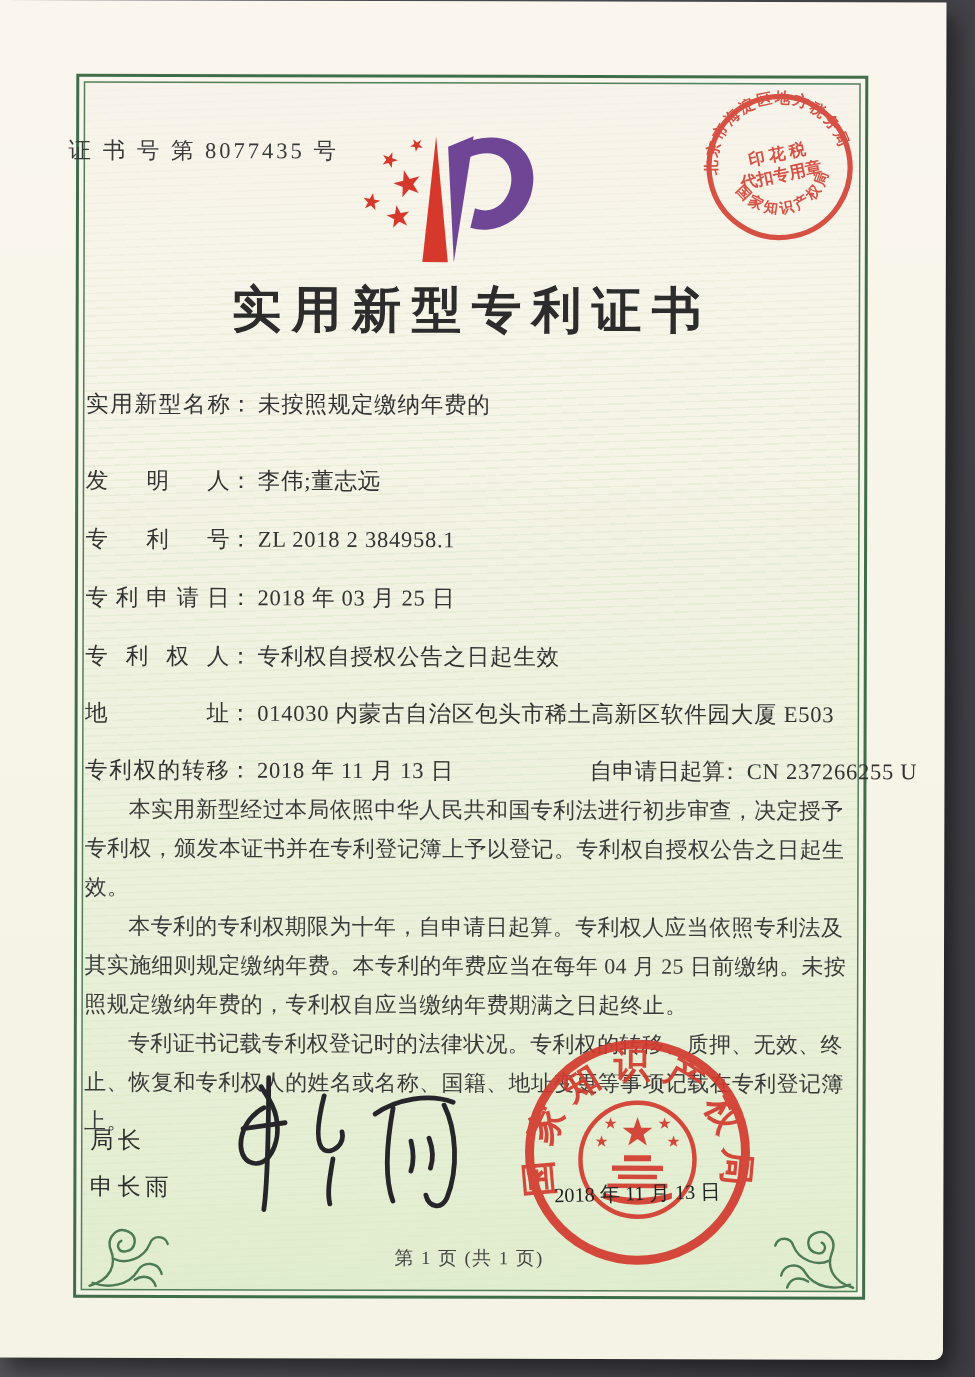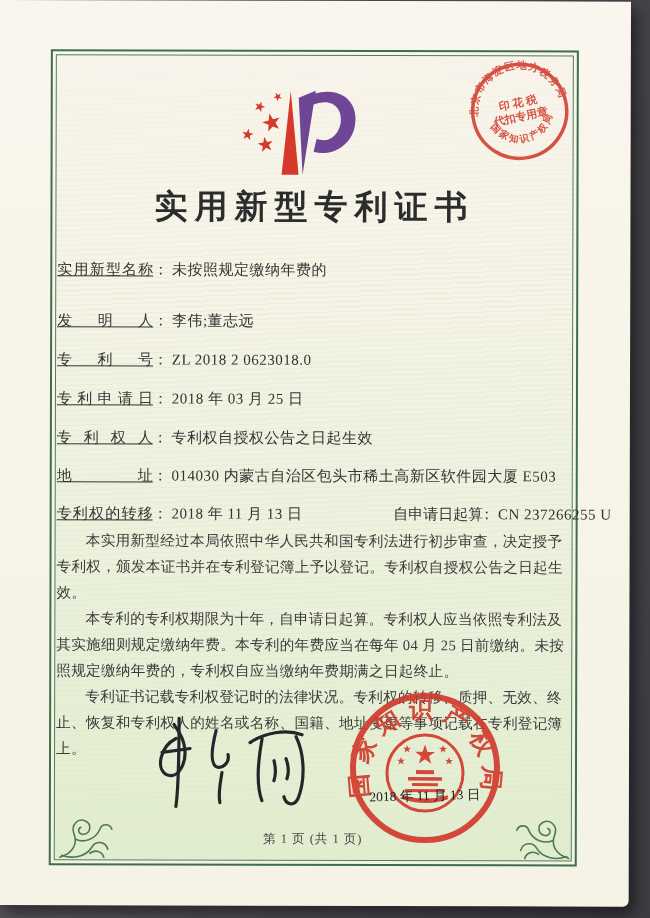--- a/index.html
+++ b/index.html
@@ -25,21 +25,21 @@
       linear-gradient(180deg, rgba(248,243,234,.85) 0%, rgba(240,242,224,.35) 30%, rgba(228,238,211,.55) 62%, rgba(222,236,203,.85) 100%),
       repeating-linear-gradient(178deg, rgba(140,180,120,.16) 0 1px, rgba(255,255,255,0) 1px 5px);
   }
   .cert-no { position:absolute; left:46px; top:91px; font-size:15px; color:#3a3a3a; letter-spacing:2px; }
   .title {
     position:absolute; left:56px; top:184px; width:518px; text-align:center;
     font-size:33px; font-weight:bold; letter-spacing:7px; color:#2c2c2c;
   }
   .logo { position:absolute; left:238px; top:84px; }
   .row { position:absolute; left:58px; width:505px; font-size:15px; color:#333; white-space:nowrap; }
-  .lbl { display:inline-block; width:96px; text-align:justify; text-align-last:justify; vertical-align:bottom;text-decoration:underline; }
+  .lbl { display:inline-block; width:96px; text-align:justify; text-align-last:justify; vertical-align:bottom; }
   .lbl2 { display:inline-block; width:86px; text-align:justify; text-align-last:justify; vertical-align:bottom; }
   .val { letter-spacing:.5px; }
   .val-wide { display:inline-block; width:218px; }
   .paras { position:absolute; left:58px; top:528px; width:512px; font-size:14.6px; line-height:1.78; color:#3a3a3a; }
   .paras p { text-indent:2em; letter-spacing:.3px; }
   .officer { position:absolute; left:62px; top:745px; font-size:15.5px; color:#2e2e2e; line-height:2.0; letter-spacing:3px; }
   .signature { position:absolute; left:148px; top:712px; }
   .seal { position:absolute; left:348px; top:688px; opacity:.92; }
   .seal-date { position:absolute; left:348px; top:786px; width:158px; text-align:center; font-size:13.5px; color:#222; transform:rotate(-1.5deg); }
   .footer { position:absolute; left:56px; top:830px; width:518px; text-align:center; font-size:12.5px; color:#444; letter-spacing:1px; }
@@ -65,20 +65,21 @@
   </svg>
   <svg class="flourish br" width="62" height="58" viewBox="0 0 62 58">
     <g fill="none" stroke="#4c7a54" stroke-width="1.6" stroke-linecap="round">
       <path d="M4,54 C18,50 22,40 18,30 C15,22 22,14 30,18 C36,21 35,30 28,31 C23,32 21,26 25,24"></path>
       <path d="M6,52 C16,56 30,54 36,44 C40,37 50,38 52,46"></path>
       <path d="M20,36 C28,40 40,36 44,26 C46,20 54,20 56,26"></path>
       <path d="M34,50 C40,46 46,48 48,54"></path>
     </g>
   </svg>
 
+  <div class="cert-no">证 书 号 第 8077435 号</div>
 
   <svg class="logo" width="132" height="102" viewBox="0 0 132 102">
     <polygon points="53,6 61,90 44,90" fill="#d6392c"></polygon>
     <polygon points="65,90 61,13 78,6" fill="#6f4595"></polygon>
     <path d="M76,9 C106,0 122,20 117,42 C113,62 92,72 76,67 L79,54 C91,59 101,50 103,38 C105,23 94,12 75,20 Z" fill="#6f4595"></path>
     <g fill="#d6392c">
       <polygon points="0,-10 2.35,-3.09 9.51,-3.09 3.8,1.18 5.88,8.09 0,4 -5.88,8.09 -3.8,1.18 -9.51,-3.09 -2.35,-3.09" transform="translate(34,38) scale(0.95) rotate(-15)"></polygon>
       <polygon points="0,-10 2.35,-3.09 9.51,-3.09 3.8,1.18 5.88,8.09 0,4 -5.88,8.09 -3.8,1.18 -9.51,-3.09 -2.35,-3.09" transform="translate(22,22) scale(0.55) rotate(20)"></polygon>
       <polygon points="0,-10 2.35,-3.09 9.51,-3.09 3.8,1.18 5.88,8.09 0,4 -5.88,8.09 -3.8,1.18 -9.51,-3.09 -2.35,-3.09" transform="translate(40,12) scale(0.45) rotate(-30)"></polygon>
       <polygon points="0,-10 2.35,-3.09 9.51,-3.09 3.8,1.18 5.88,8.09 0,4 -5.88,8.09 -3.8,1.18 -9.51,-3.09 -2.35,-3.09" transform="translate(10,50) scale(0.6) rotate(10)"></polygon>
@@ -91,21 +92,21 @@
   <div class="row" style="top:260px">
     <span class="lbl">实用新型名称</span><span>：</span>
     <span class="val">未按照规定缴纳年费的</span>
   </div>
   <div class="row" style="top:311px">
     <span class="lbl">发明人</span><span>：</span>
     <span class="val">李伟;董志远</span>
   </div>
   <div class="row" style="top:350px">
     <span class="lbl">专利号</span><span>：</span>
-    <span class="val">ZL 2018 2 0623018.0</span>
+    <span class="val">ZL 2018 2 384958.1</span>
   </div>
   <div class="row" style="top:389px">
     <span class="lbl">专利申请日</span><span>：</span>
     <span class="val">2018 年 03 月 25 日</span>
   </div>
   <div class="row" style="top:428px">
     <span class="lbl">专利权人</span><span>：</span>
     <span class="val">专利权自授权公告之日起生效</span>
   </div>
   <div class="row" style="top:466px">
@@ -118,20 +119,24 @@
     <span class="lbl2">自申请日起算</span><span>：</span>
     <span class="val">CN 237266255 U</span>
   </div>
 
   <div class="paras">
     <p>本实用新型经过本局依照中华人民共和国专利法进行初步审查，决定授予专利权，颁发本证书并在专利登记簿上予以登记。专利权自授权公告之日起生效。</p>
     <p>本专利的专利权期限为十年，自申请日起算。专利权人应当依照专利法及其实施细则规定缴纳年费。本专利的年费应当在每年 04 月 25 日前缴纳。未按照规定缴纳年费的，专利权自应当缴纳年费期满之日起终止。</p>
     <p>专利证书记载专利权登记时的法律状况。专利权的转移、质押、无效、终止、恢复和专利权人的姓名或名称、国籍、地址变更等事项记载在专利登记簿上。</p>
   </div>
 
+  <div class="officer">
+    <div>局长</div>
+    <div>申长雨</div>
+  </div>
 
   <svg class="signature" width="180" height="102" viewBox="0 0 180 102">
     <g fill="none" stroke="#26262a" stroke-width="3.2" stroke-linecap="round" stroke-linejoin="round">
       <path d="M30,26 C14,34 10,56 20,62 C32,68 42,50 38,32 C36,22 30,16 28,12"></path>
       <path d="M33,6 C33,30 33,72 30,94"></path>
       <path d="M16,40 L44,36"></path>
       <path d="M70,18 C66,34 64,50 70,54 C76,57 84,50 82,42"></path>
       <path d="M76,60 C74,72 72,82 74,90"></path>
       <path d="M104,30 C118,20 140,16 156,22"></path>
       <path d="M116,26 C112,48 110,72 116,88"></path>

